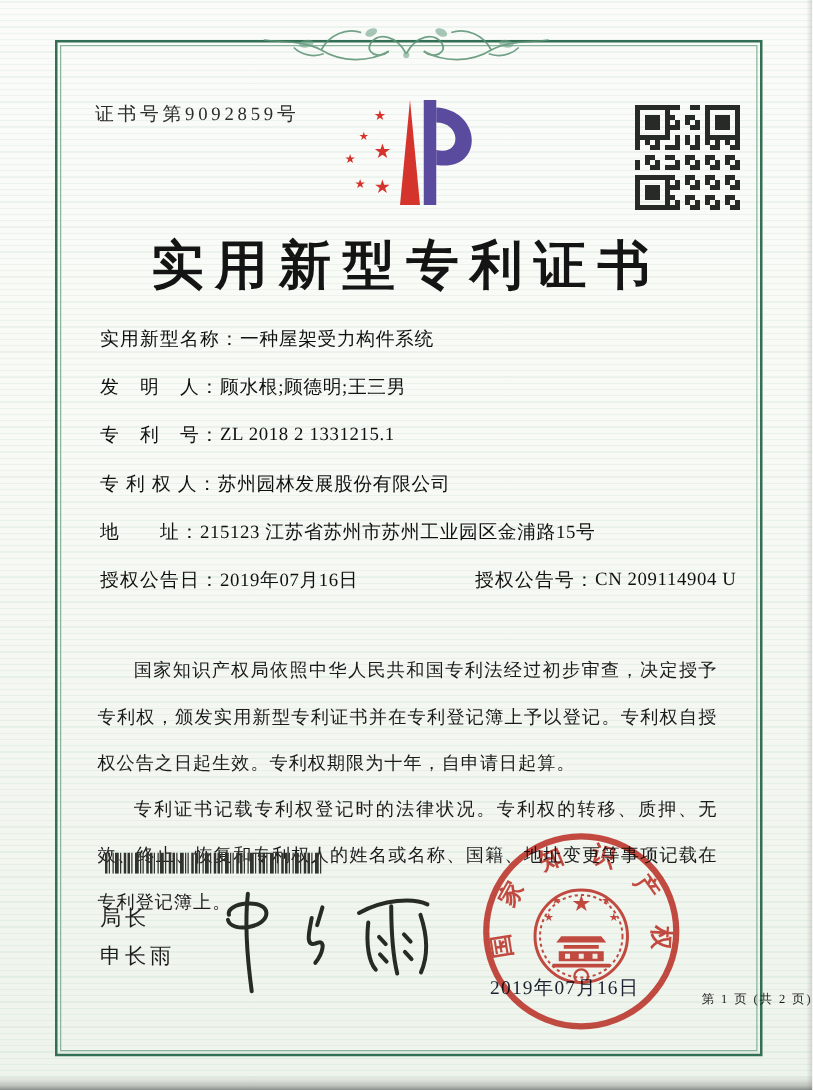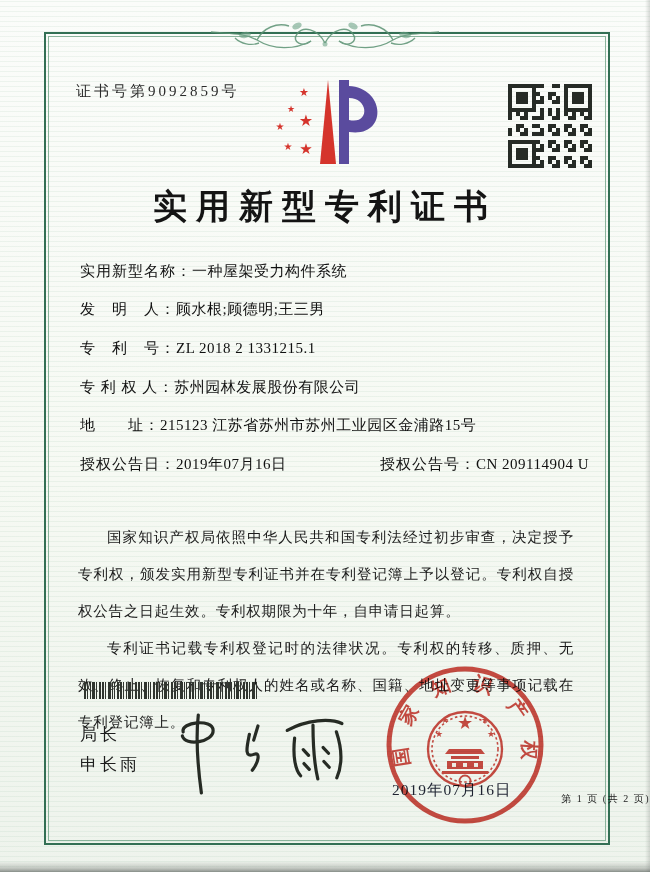--- a/index.html
+++ b/index.html
@@ -23,21 +23,21 @@
 
   .cert-number {
     position:absolute; left:76px; top:82px;
     font-size:15px; letter-spacing:3px; color:#2b2b2b;
   }
   .logo { position:absolute; left:266px; top:74px; }
   .qr { position:absolute; left:508px; top:84px; }
 
   .title {
     position:absolute; left:0; right:0; top:184px; text-align:center;
-    font-size:34px; font-weight:bold; letter-spacing:9px; color:#141414;
+    font-size:42px; font-weight:bold; letter-spacing:9px; color:#141414;
   }
 
   .fields { position:absolute; left:80px; top:252px; width:516px; }
   .frow { height:38.6px; display:flex; align-items:center; font-size:15px; color:#101010; }
   .flabel { letter-spacing:1px; white-space:pre; }
   .fvalue { letter-spacing:0.5px; white-space:pre; }
   .grant-left { display:flex; width:300px; }
 
   .paras { position:absolute; left:78px; top:519px; width:496px; }
   .paras p {

